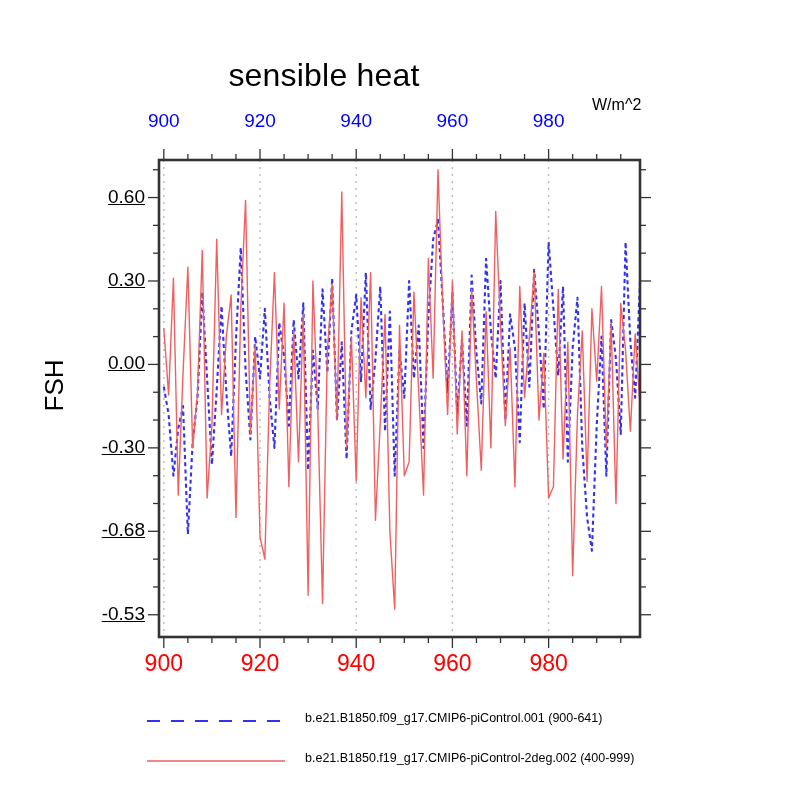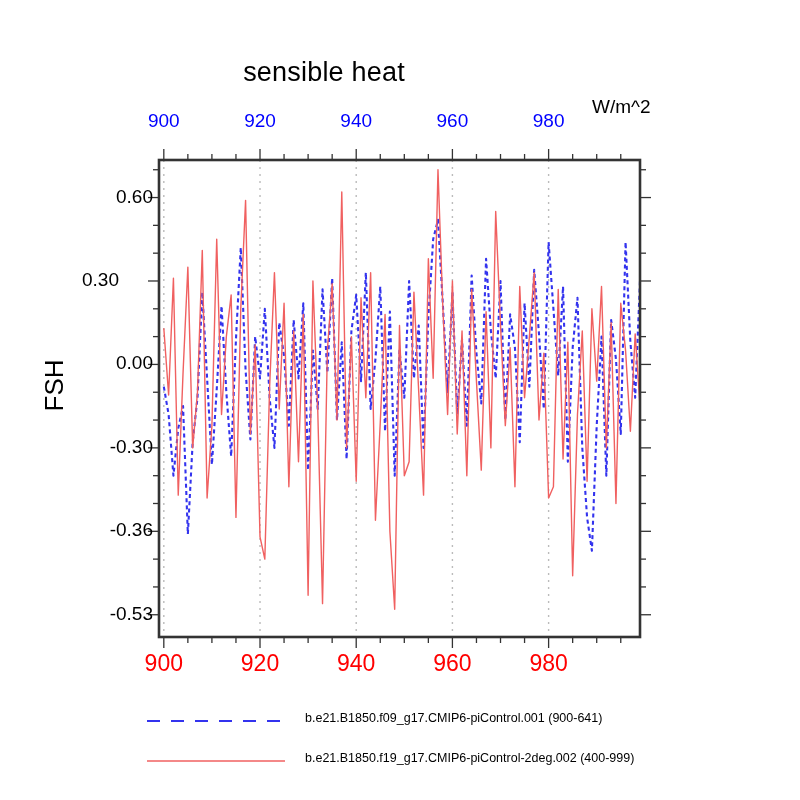--- a/index.html
+++ b/index.html
@@ -5,46 +5,46 @@
   html,body{margin:0;padding:0;}
   body{
     width:800px;height:800px;background:#ffffff;
     font-family:"Liberation Sans", sans-serif;
     overflow:hidden;position:relative;
   }
   #stage{position:absolute;left:0;top:0;width:800px;height:800px;}
 
   .title{
     position:absolute;left:0;top:57px;width:648px;
-    text-align:center;font-size:27px;color:#000000;
+    text-align:center;font-size:32px;color:#000000;
     letter-spacing:.2px;
   }
   .units{
     position:absolute;left:592px;top:96px;
-    font-size:19px;color:#000000;
+    font-size:16px;color:#000000;
   }
   .ylabel{
     position:absolute;left:-6px;top:370px;width:120px;
     text-align:center;font-size:26px;color:#000000;
     transform:rotate(-90deg);transform-origin:50% 50%;
   }
   .tick-top{
     position:absolute;font-size:19px;color:#0000ff;
     transform:translateX(-50%);top:110px;white-space:nowrap;
   }
   .tick-bot{
     position:absolute;font-size:23px;color:#ff0000;
     transform:translateX(-50%);top:650px;white-space:nowrap;
   }
   .tick-y{
     position:absolute;font-size:19px;color:#000000;
     transform:translateY(-50%);right:0;text-align:right;
     white-space:nowrap;
   }
-  .ytickwrap{position:absolute;left:48px;width:105px;}
+  .ytickwrap{position:absolute;left:40px;width:105px;text-decoration:underline;}
 
   .legend-row{position:absolute;font-size:12.5px;color:#000;}
   .legend-text{position:absolute;left:160px;top:-8px;white-space:nowrap;}
   svg{display:block;}
 </style>
 </head>
 <body>
 
 <div id="stage">
 
@@ -64,30 +64,30 @@
       <div class="tick-bot" style="left: 260.01px;">920</div>
       <div class="tick-bot" style="left: 356.21px;">940</div>
       <div class="tick-bot" style="left: 452.41px;">960</div>
       <div class="tick-bot" style="left: 548.61px;">980</div>
     </div>
   <div id="y-ticks">
       <div class="ytickwrap" style="top: 185.548px;">
         <div class="tick-y" style="position: relative; transform: none;">0.60</div>
       </div>
       <div class="ytickwrap" style="top: 268.988px;">
-        <div class="tick-y" style="position: relative; transform: none; text-align: center;">0.30</div>
+        <div class="tick-y" style="position: relative; transform: none;">0.30</div>
       </div>
       <div class="ytickwrap" style="top: 352.429px;">
         <div class="tick-y" style="position: relative; transform: none;">0.00</div>
       </div>
       <div class="ytickwrap" style="top: 435.869px;">
         <div class="tick-y" style="position: relative; transform: none;">-0.30</div>
       </div>
       <div class="ytickwrap" style="top: 519.309px;">
-        <div class="tick-y" style="position: relative; transform: none;">-0.36</div>
+        <div class="tick-y" style="position: relative; transform: none;">-0.68</div>
       </div>
       <div class="ytickwrap" style="top: 602.749px;">
         <div class="tick-y" style="position: relative; transform: none;">-0.53</div>
       </div>
     </div>
 
   <svg id="plot" width="800" height="800">
       <line x1="163.81" y1="160" x2="163.81" y2="637" stroke="#bbbbbb" stroke-width="1.4" stroke-dasharray="2,5"></line>
       <line x1="260.01" y1="160" x2="260.01" y2="637" stroke="#bbbbbb" stroke-width="1.4" stroke-dasharray="2,5"></line>
       <line x1="356.21" y1="160" x2="356.21" y2="637" stroke="#bbbbbb" stroke-width="1.4" stroke-dasharray="2,5"></line>

